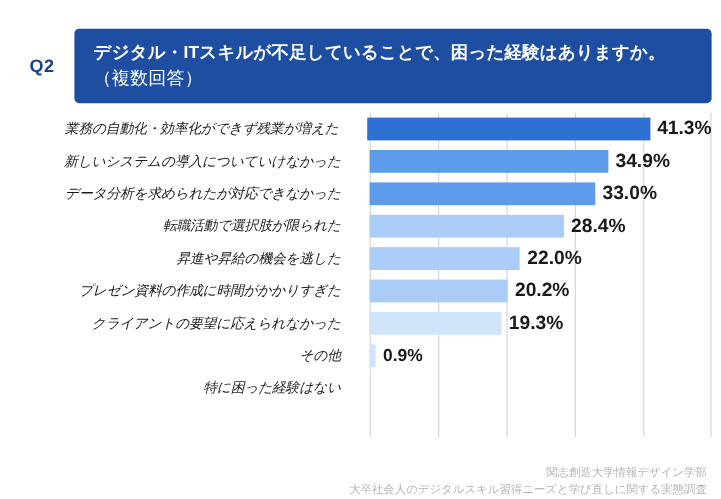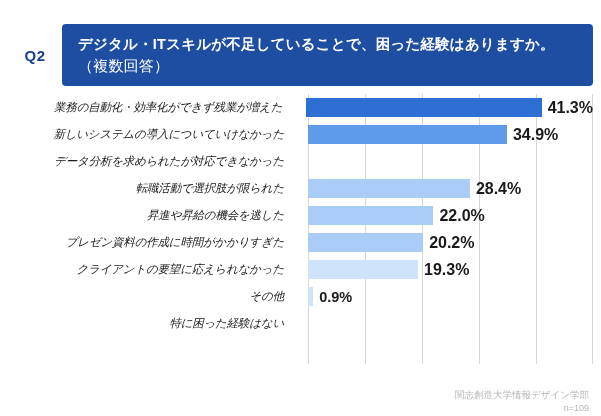--- a/index.html
+++ b/index.html
@@ -181,20 +181,24 @@
         </div>
         <div class="row">
           <div class="row-label">新しいシステムの導入についていけなかった</div>
           <div class="row-barwrap">
             <div class="bar" style="width: 198.93px; background: rgb(94, 155, 234);"></div>
             <div class="bar-value">34.9%</div>
           </div>
         </div>
         <div class="row">
           <div class="row-label">データ分析を求められたが対応できなかった</div>
+          <div class="row-barwrap">
+            <div class="bar" style="width: 188.1px; background: rgb(94, 155, 234);"></div>
+            <div class="bar-value">33.0%</div>
+          </div>
         </div>
         <div class="row">
           <div class="row-label">転職活動で選択肢が限られた</div>
           <div class="row-barwrap">
             <div class="bar" style="width: 161.88px; background: rgb(169, 205, 247);"></div>
             <div class="bar-value">28.4%</div>
           </div>
         </div>
         <div class="row">
           <div class="row-label">昇進や昇給の機会を逃した</div>
@@ -225,16 +229,17 @@
           </div>
         </div>
         <div class="row">
           <div class="row-label">特に困った経験はない</div>
         </div>
       </div>
   </div>
 
   <div class="footer">
     <div class="footer-line1">関志創造大学情報デザイン学部</div>
+    <div class="footer-line2">大卒社会人のデジタルスキル習得ニーズと学び直しに関する実態調査</div>
     <div class="footer-line3">n=109</div>
   </div>
 
 </div>
 
 </body></html>

